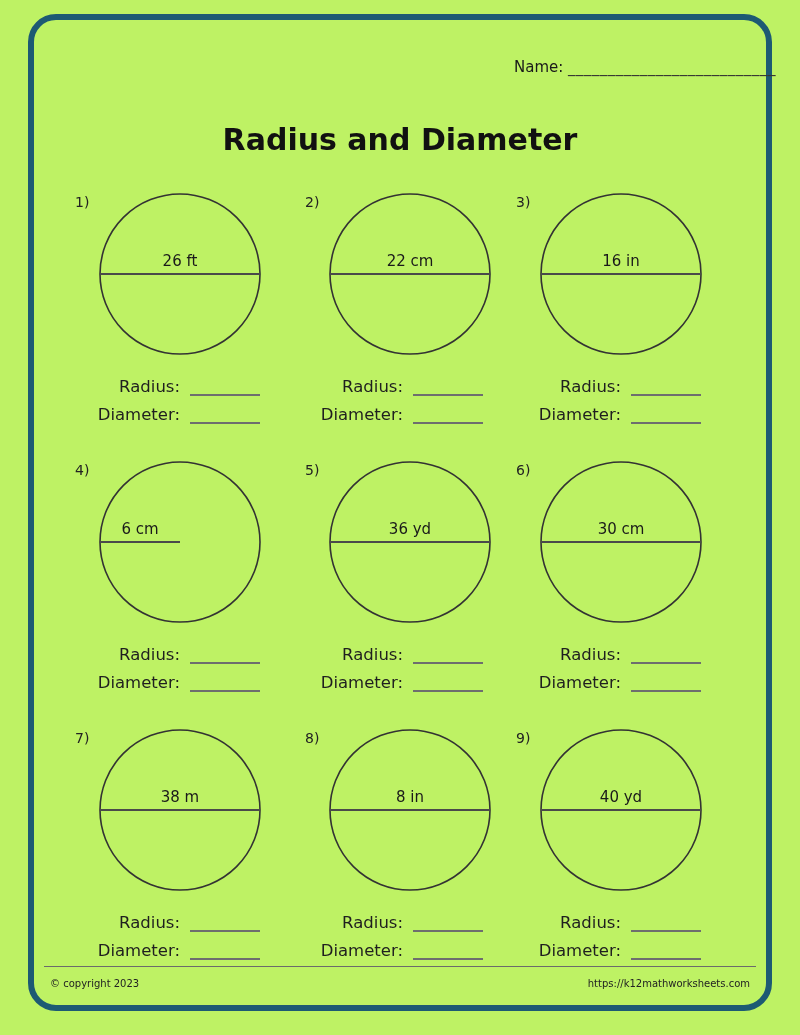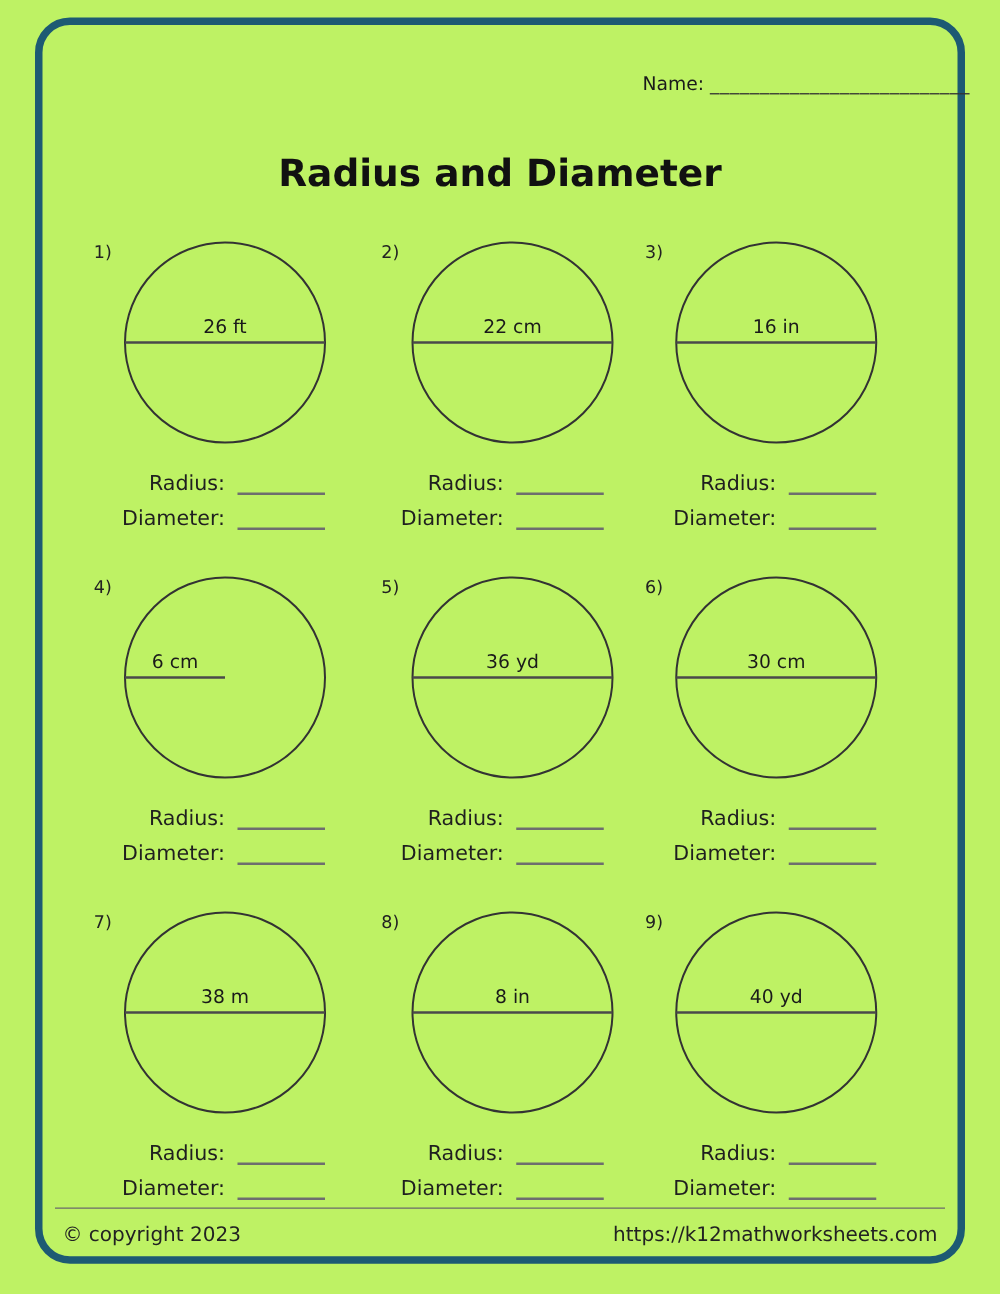--- a/index.html
+++ b/index.html
@@ -104,21 +104,21 @@
     top: 966px; left: 44px; right: 44px;
     height: 1px;
     background: #6b6b6b;
   }
   .footer {
     position: absolute;
     top: 978px; left: 50px; right: 50px;
     display: flex;
     justify-content: space-between;
     align-items: flex-end;
-    font-size: 16px;
+    font-size: 10px;
     color: #222;
   }
   .footer .center-text { text-align: center; }
 </style>
 </head>
 <body>
 
 <div class="sheet">
 
   <div class="page-border" style="border-color: rgb(29, 90, 115);"></div>

